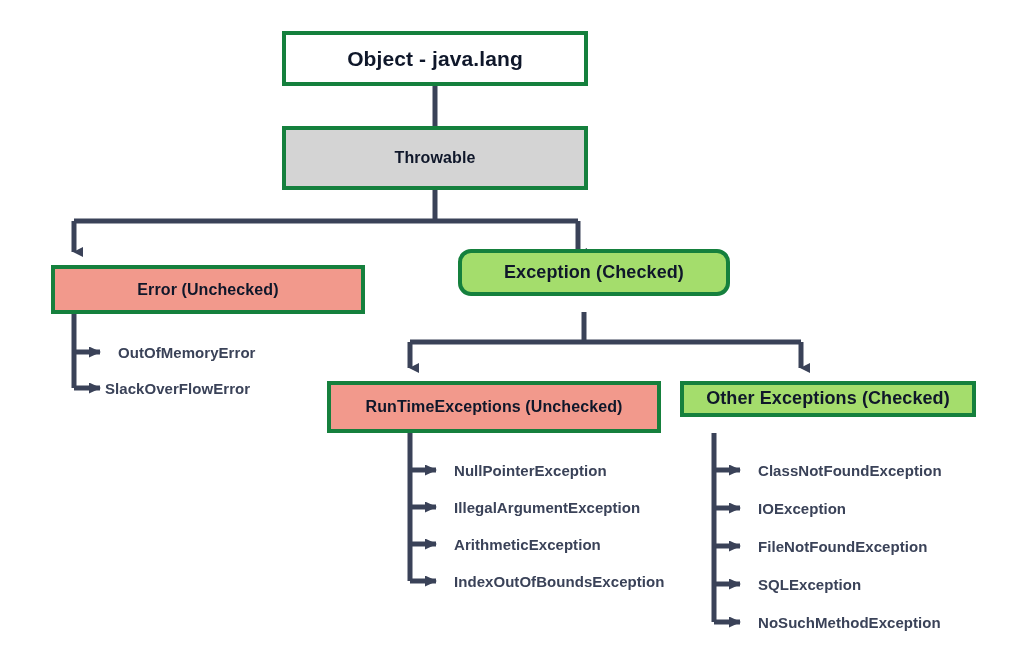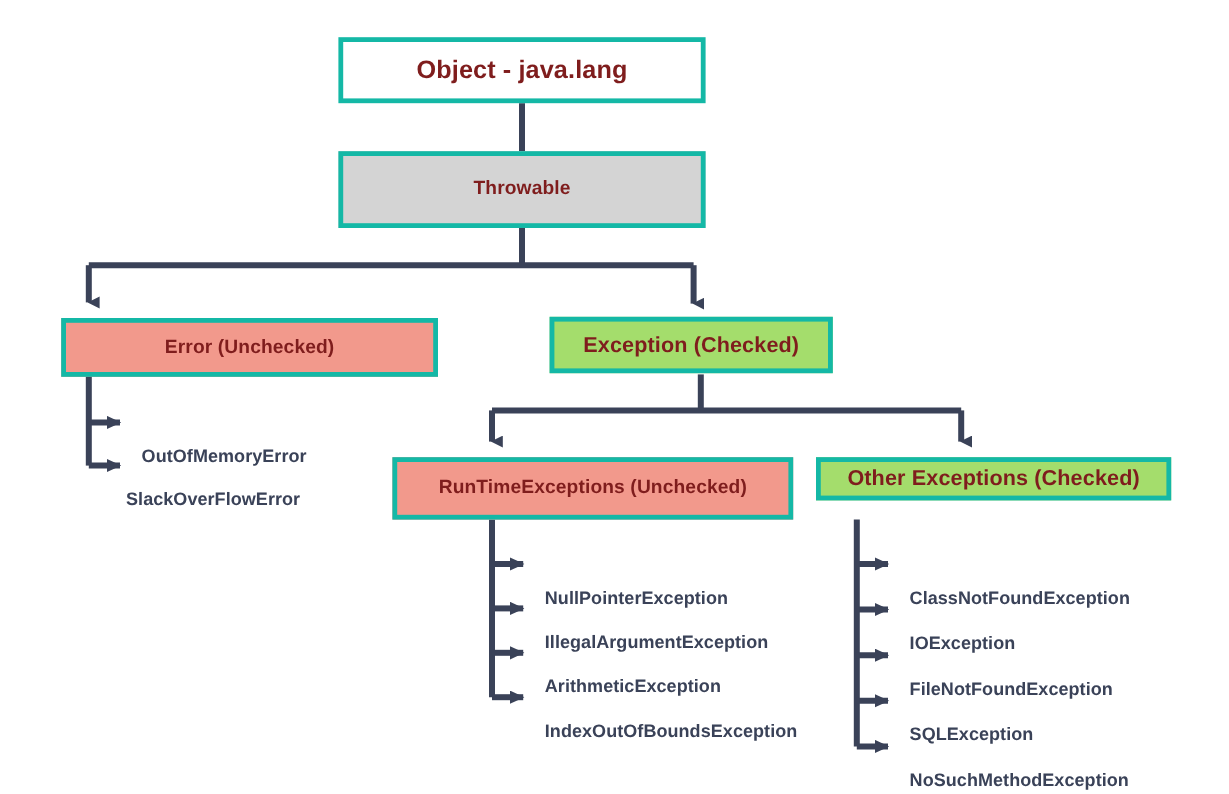--- a/index.html
+++ b/index.html
@@ -22,26 +22,26 @@
     position: absolute;
     left: 0;
     top: 0;
     width: 1024px;
     height: 662px;
     pointer-events: none;
   }
   .node {
     position: absolute;
     box-sizing: border-box;
-    border: 4px solid #14b8a6;
+    border: 4px solid #15803d;
     display: flex;
     align-items: center;
     justify-content: center;
     text-align: center;
-    color: #7f1d1d;
+    color: #0f172a;
     font-weight: bold;
     letter-spacing: 0.1px;
     line-height: 1.1;
   }
   .node-root {
     background: #ffffff;
     font-size: 21px;
   }
   .node-gray {
     background: #d4d4d4;
@@ -55,21 +55,20 @@
     background: #a4dd6c;
     font-size: 18px;
   }
   .leaf-label {
     position: absolute;
     color: #3a4258;
     font-size: 15px;
     font-weight: bold;
     white-space: nowrap;
     letter-spacing: 0.05px;
-    margin-top: 28px;
   }
 </style>
 </head>
 <body>
 
 <div id="canvas">
 
   <svg id="edges" width="1024" height="662" viewBox="0 0 1024 662" xmlns="http://www.w3.org/2000/svg">
     <defs>
       <marker id="arrowDown" markerWidth="12" markerHeight="12" refX="5" refY="9" orient="auto" markerUnits="userSpaceOnUse">
@@ -112,21 +111,21 @@
       <line x1="714" y1="622" x2="740" y2="622" marker-end="url(#arrowRight)"></line>
     </g>
   </svg>
 
   <div class="node node-root" style="left:282px; top:31px; width:306px; height:55px;">Object - java.lang</div>
 
   <div class="node node-gray" style="left:282px; top:126px; width:306px; height:64px;">Throwable</div>
 
   <div class="node node-red" style="left:51px; top:265px; width:314px; height:49px;">Error (Unchecked)</div>
 
-  <div class="node node-green" style="left:458px; top:264px; width:236px; height:47px;">Exception (Checked)</div>
+  <div class="node node-green" style="left:458px; top:249px; width:272px; height:47px;border-radius:13px;">Exception (Checked)</div>
 
   <div class="node node-red" style="left:327px; top:381px; width:334px; height:52px;">RunTimeExceptions (Unchecked)</div>
 
   <div class="node node-green" style="left:680px; top:381px; width:296px; height:36px;">Other Exceptions (Checked)</div>
 
   <div class="leaf-label" style="left:118px; top:344px;">OutOfMemoryError</div>
   <div class="leaf-label" style="left:105px; top:380px;">SlackOverFlowError</div>
 
   <div class="leaf-label" style="left:454px; top:462px;">NullPointerException</div>
   <div class="leaf-label" style="left:454px; top:499px;">IllegalArgumentException</div>

